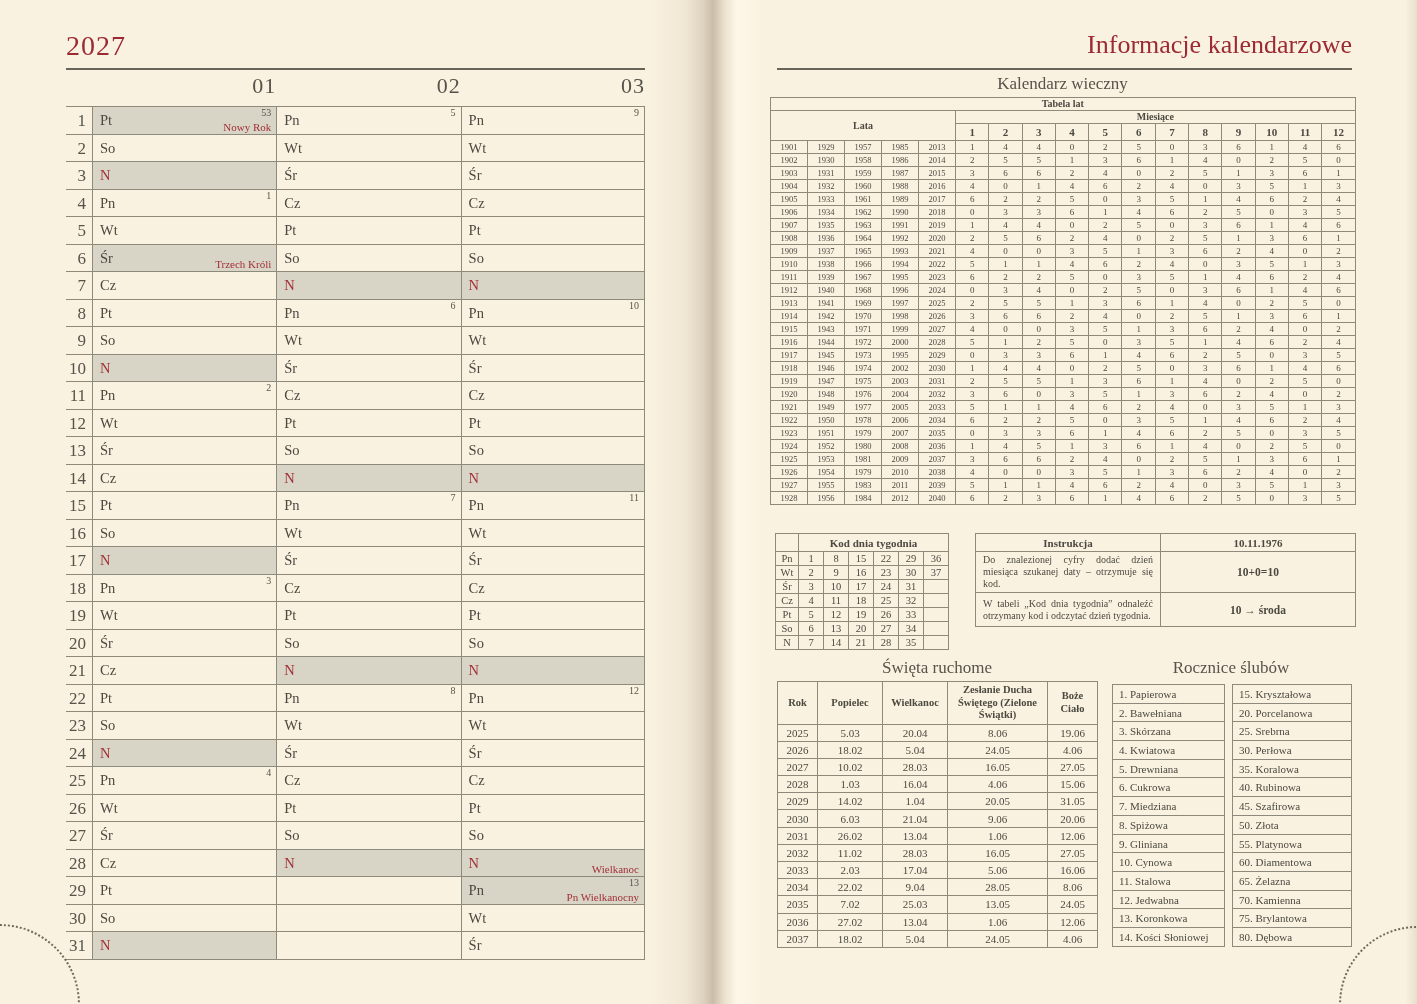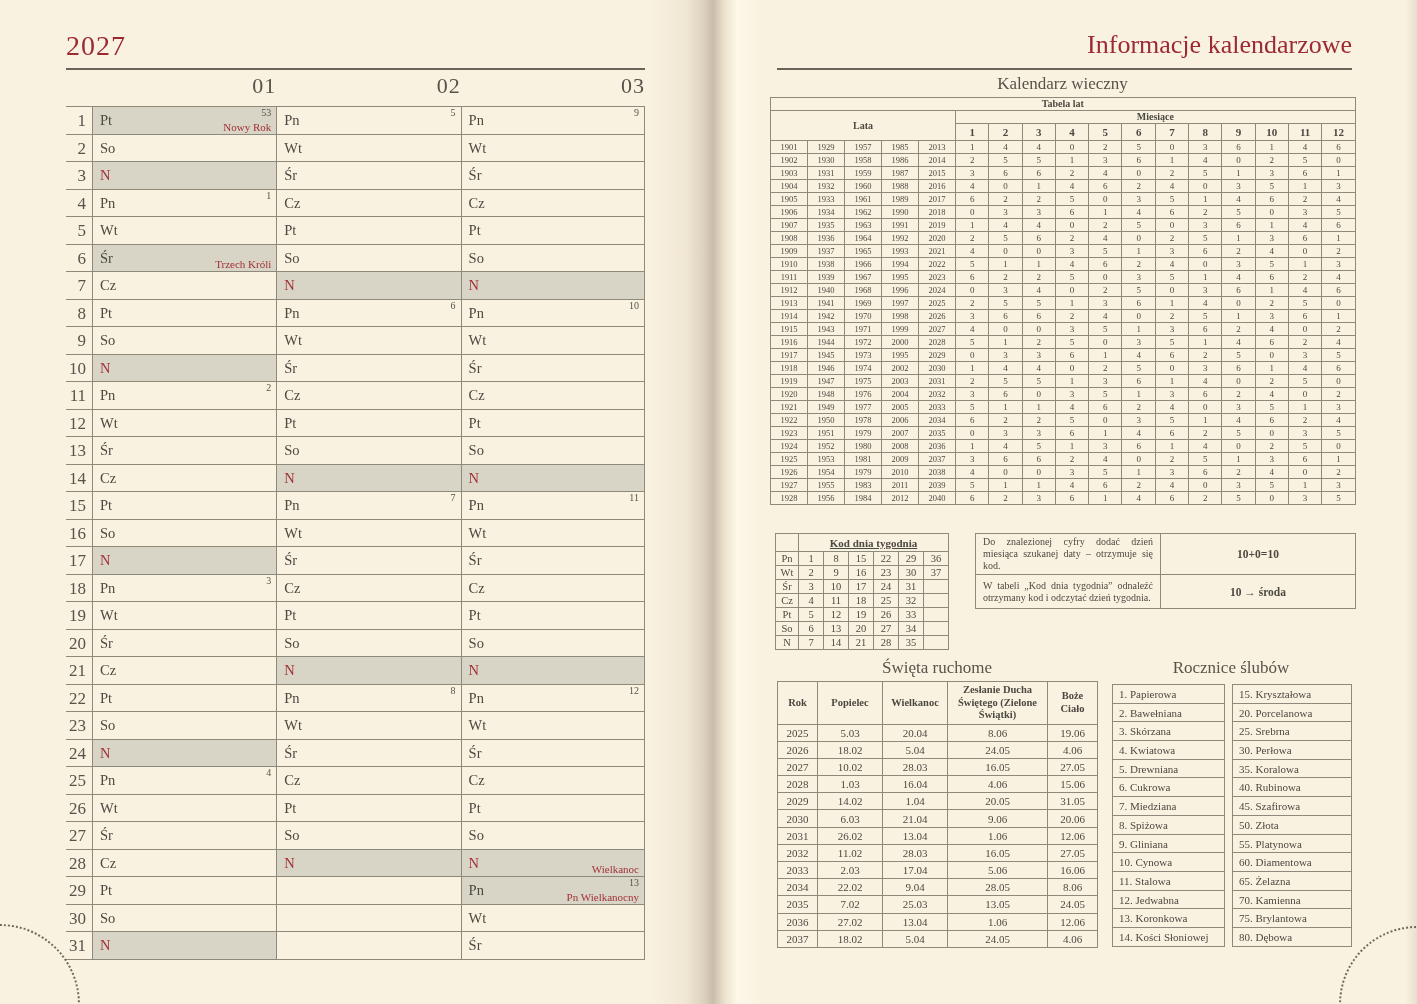--- a/index.html
+++ b/index.html
@@ -66,21 +66,21 @@
   #perpetual-table .ycol{width:37px;}
   #perpetual-table .mcol{width:33.3px;}
   #perpetual-table thead th{font-size:10px;font-weight:bold;height:13px;line-height:12px;}
   #perpetual-table th.pt-nums{height:17px;font-size:11px;}
   #perpetual-table tbody td{height:12.4px;line-height:12px;font-size:9px;}
   #perpetual-table td.ycell{font-size:8.5px;}
 
   #kod-table{position:absolute;left:775px;top:533px;width:173px;}
   #kod-table .dcol{width:23px;}
   #kod-table .ncol{width:25px;}
-  #kod-table th.kod-title{font-size:11px;font-weight:bold;height:18px;text-decoration:underline;}
+  #kod-table th.kod-title{font-size:11px;font-weight:bold;height:18px;}
   #kod-table td,#kod-table th.kd{height:13.6px;line-height:13px;font-size:10.5px;font-weight:normal;}
 
   #instr-table{position:absolute;left:975px;top:533px;width:380px;}
   #instr-table .lcol{width:185px;}
   #instr-table .rcol{width:195px;}
   #instr-table th{font-size:11px;font-weight:bold;height:18px;}
   #instr-table td{height:34px;}
   #instr-table td.instr-text{font-size:10px;text-align:justify;padding:2px 7px;line-height:12px;}
   #instr-table td.instr-ex{font-size:11.5px;font-weight:bold;}
 
@@ -1095,20 +1095,24 @@
       </tr>
     </tbody>
 </table>
 
 <table id="instr-table">
   <colgroup>
       <col class="lcol">
       <col class="rcol">
     </colgroup>
   <tbody>
+      <tr>
+        <th>Instrukcja</th>
+        <th>10.11.1976</th>
+      </tr>
       <tr>
         <td class="instr-text">Do znalezionej cyfry dodać dzień miesiąca szukanej daty – otrzymuje się kod.</td>
         <td class="instr-ex">10+0=10</td>
       </tr>
       <tr>
         <td class="instr-text">W tabeli „Kod dnia tygodnia” odnaleźć otrzymany kod i odczytać dzień tygodnia.</td>
         <td class="instr-ex">10 → środa</td>
       </tr>
     </tbody>
 </table>

